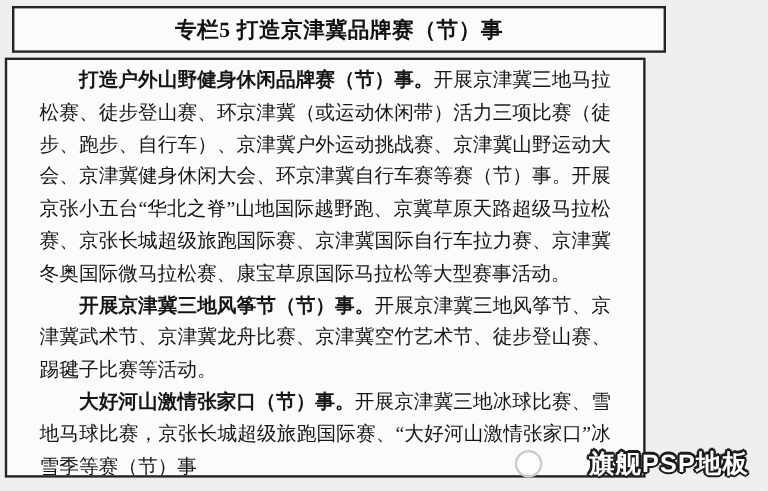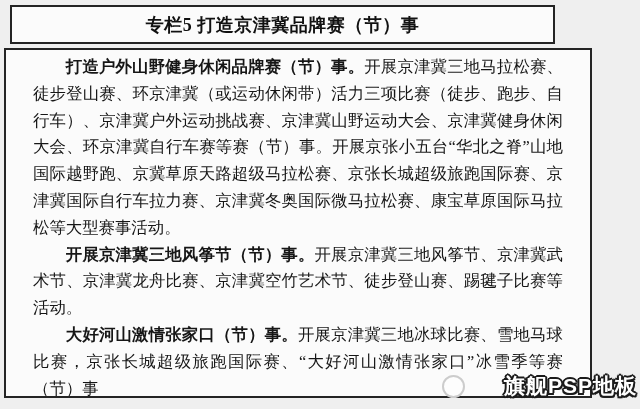--- a/index.html
+++ b/index.html
@@ -31,42 +31,42 @@
     font-weight: bold;
     font-size: 18px;
     color: #111;
     letter-spacing: 0.5px;
     white-space: nowrap;
   }
   .body-box {
     position: absolute;
     left: 4px;
     top: 48px;
-    width: 588px;
+    width: 534px;
     height: 350px;
     box-sizing: border-box;
     background: #fbfbfb;
     border: 2px solid #242424;
     padding: 4px 27px 2px 27px;
     overflow: hidden;
   }
   .para {
     margin: 0;
     font-size: 16.4px;
     line-height: 26.8px;
     color: #161616;
     text-align: justify;
     text-indent: 2em;
   }
   .para .lead {
     font-weight: bold;
   }
   .watermark {
     position: absolute;
-    right: 3px;
+    right: 16px;
     bottom: 9px;
     display: flex;
     align-items: center;
     pointer-events: none;
     gap: 44px;
   }
   .wm-logo {
     width: 23px;
     height: 23px;
     border-radius: 50%;

